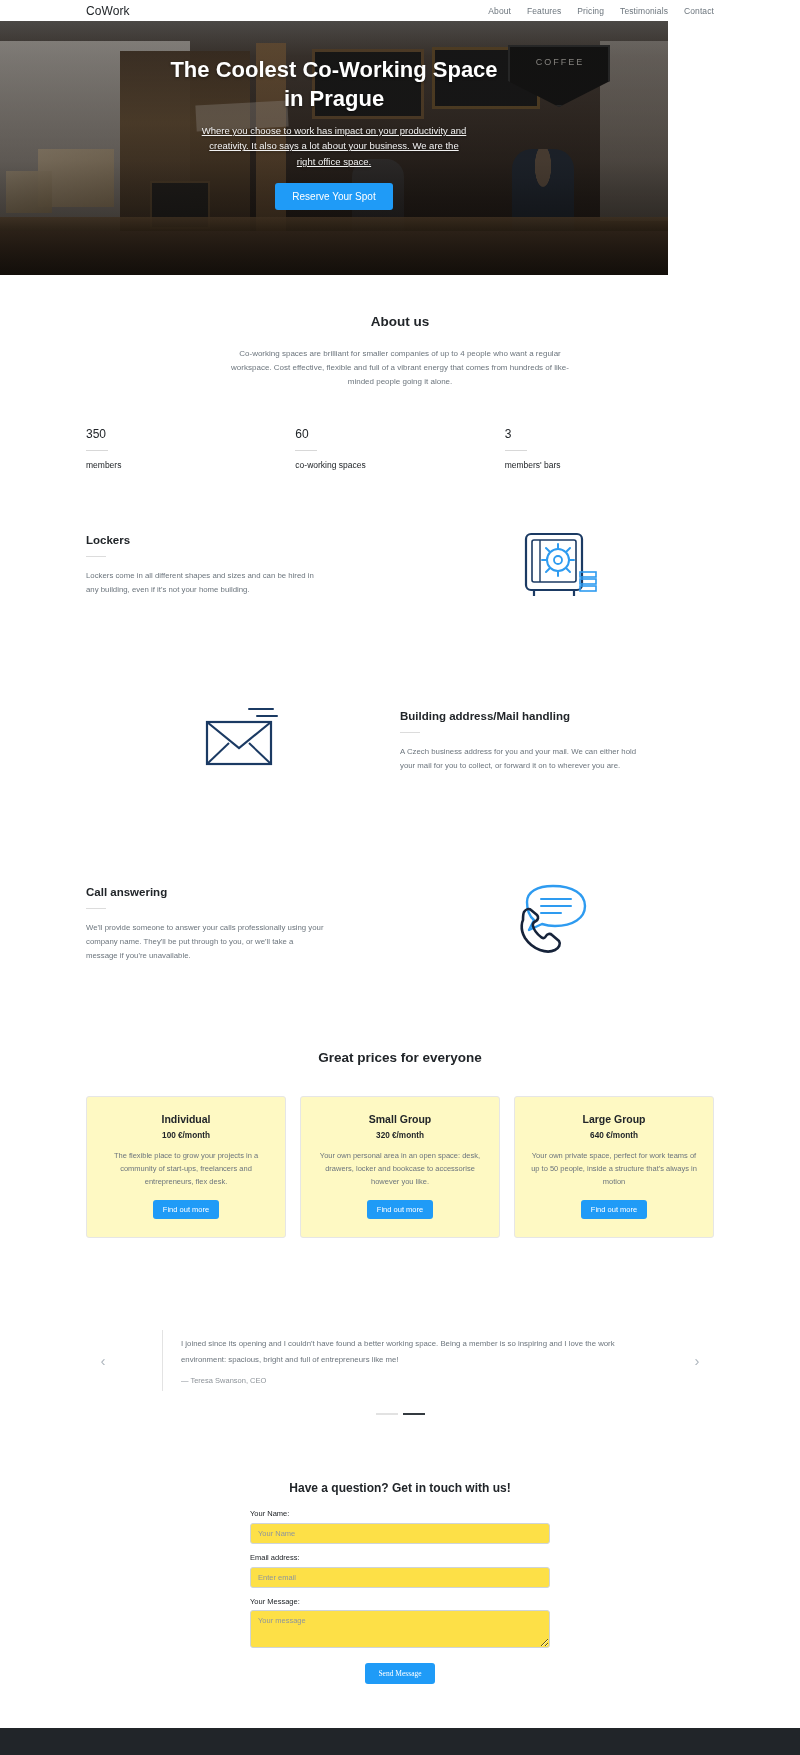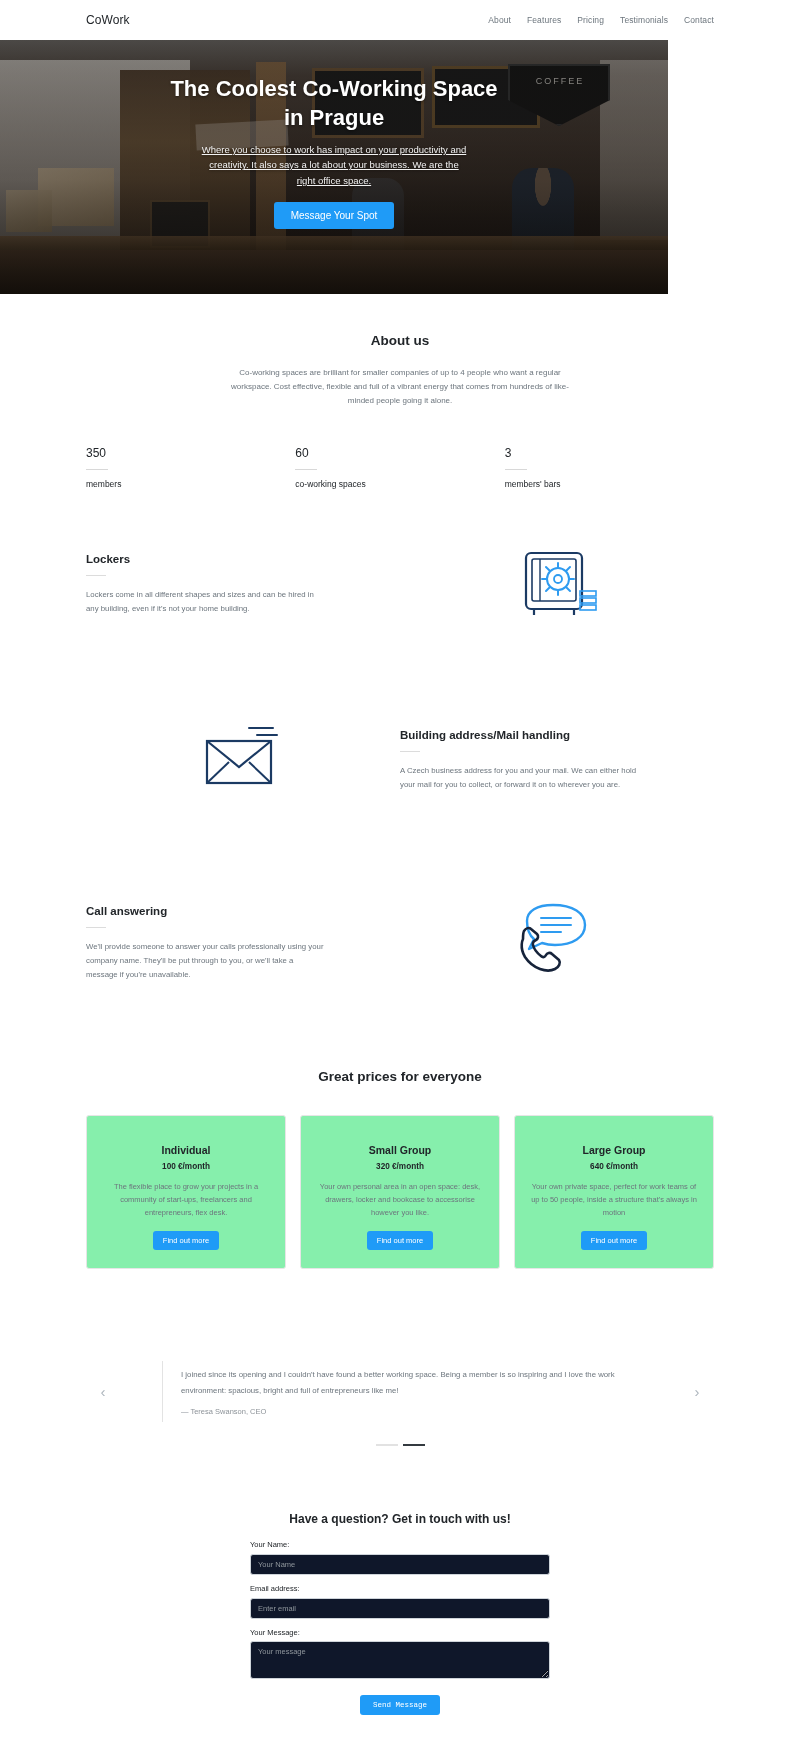--- a/index.html
+++ b/index.html
@@ -7,21 +7,21 @@
     width: 800px;
     font-family: "Liberation Sans", sans-serif;
     background: #ffffff;
     color: #212529;
     -webkit-font-smoothing: antialiased;
   }
   .page { width: 800px; position: relative; }
 
   
   .navbar {
-    height: 40px;
+    height: 21px;
     background: #ffffff;
     display: flex;
     align-items: center;
     padding: 0 86px;
     justify-content: space-between;
   }
   .brand { font-size: 12px; color: #212529; letter-spacing: .1px; }
   .navlinks { display: flex; gap: 16px; align-items: center; }
   .navlinks a {
     font-size: 8.5px;
@@ -178,22 +178,22 @@
   .pricing { padding-top: 52px; }
   .price-grid {
     display: flex;
     gap: 14px;
     margin-top: 31px;
   }
   .price-card {
     flex: 1;
     border: 1px solid #e6e6e6;
     border-radius: 3px;
-    background: #86efac;
-    padding: 28px 14px 18px;
+    background: #fef9c3;
+    padding: 16px 14px 18px;
     text-align: center;
   }
   .pc-name { font-size: 10.5px; font-weight: bold; color: #212529; }
   .pc-price { font-size: 8.2px; font-weight: bold; color: #212529; margin-top: 6px; }
   .pc-desc { font-size: 7.5px; line-height: 1.72; color: #6c757d; margin-top: 10px; }
   .btn-small {
     display: inline-block;
     background: #1f9bf7;
     color: #fff;
     border: none;
@@ -255,34 +255,34 @@
     margin-bottom: 4px;
   }
   .field input, .field textarea {
     width: 100%;
     border: 1px solid #ced4da;
     border-radius: 3px;
     padding: 5px 7px;
     font-size: 7.5px;
     color: #6c757d;
     font-family: inherit;
-    background: #0f172a;
+    background: #fde047;
   }
   .field textarea { height: 38px; resize: vertical; }
   .field input::placeholder, .field textarea::placeholder { color: #8f969c; }
   .send-wrap { text-align: center; margin-top: 10px; }
   .btn-send {
     background: #1f9bf7;
     color: #fff;
     border: none;
     border-radius: 3px;
     font-size: 7.5px;
     padding: 6px 13px;
     cursor: pointer;
-    font-family: Liberation Mono, monospace;
+    font-family: Liberation Serif, serif;
   }
 
   
   .footer {
     background: #212529;
     height: 85px;
     display: flex;
     flex-direction: column;
     align-items: center;
     justify-content: center;
@@ -322,21 +322,21 @@
       <div class="hp hero-board3"></div>
       <div class="hp hero-person2"></div>
       <div class="hp hero-person"></div>
       <div class="hp hero-counter2"></div>
       <div class="hp hero-counter"></div>
       <div class="hero-tint"></div>
     </div>
     <div class="hero-content">
       <div class="hero-title">The Coolest Co-Working Space in Prague</div>
       <div class="hero-sub">Where you choose to work has impact on your productivity and creativity. It also says a lot about your business. We are the right office space.</div>
-      <button class="btn-primary">Message Your Spot</button>
+      <button class="btn-primary">Reserve Your Spot</button>
     </div>
   </div>
 
   <div class="container about">
     <div class="section-title">About us</div>
     <div class="about-text">Co-working spaces are brilliant for smaller companies of up to 4 people who want a regular workspace. Cost effective, flexible and full of a vibrant energy that comes from hundreds of like-minded people going it alone.</div>
 
     <div class="stats">
       <div class="stat">
         <div class="stat-num">350</div>

